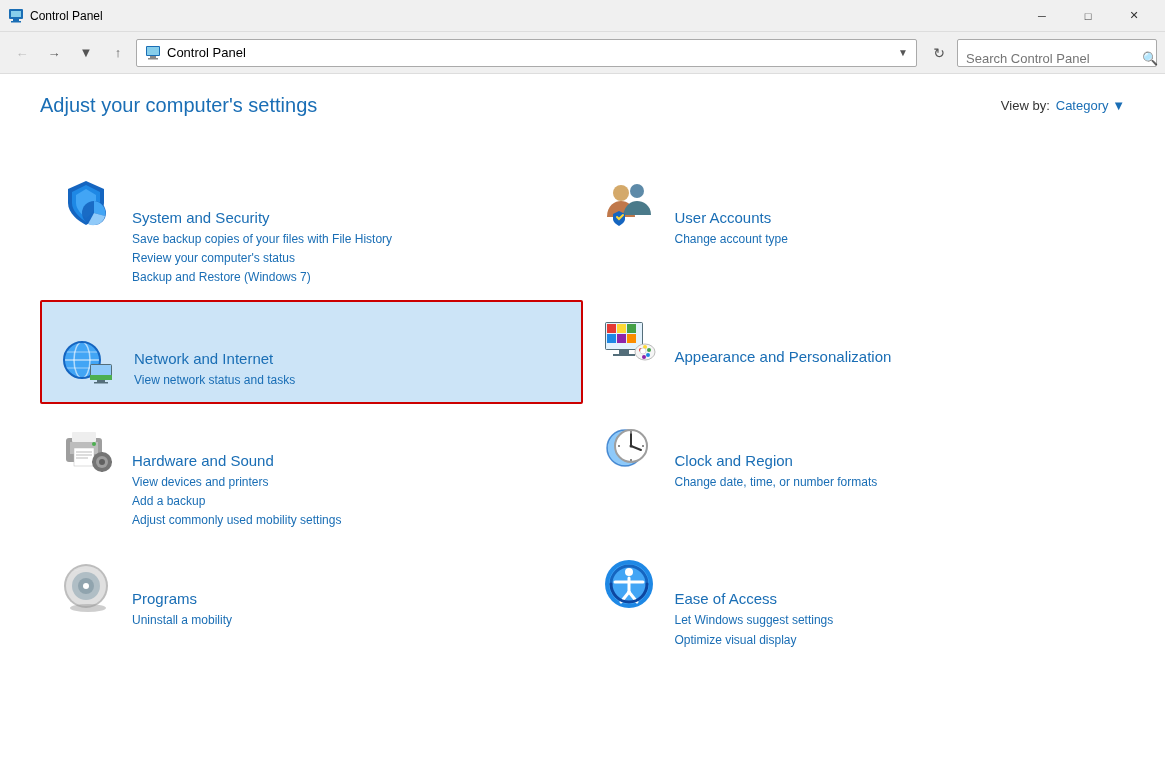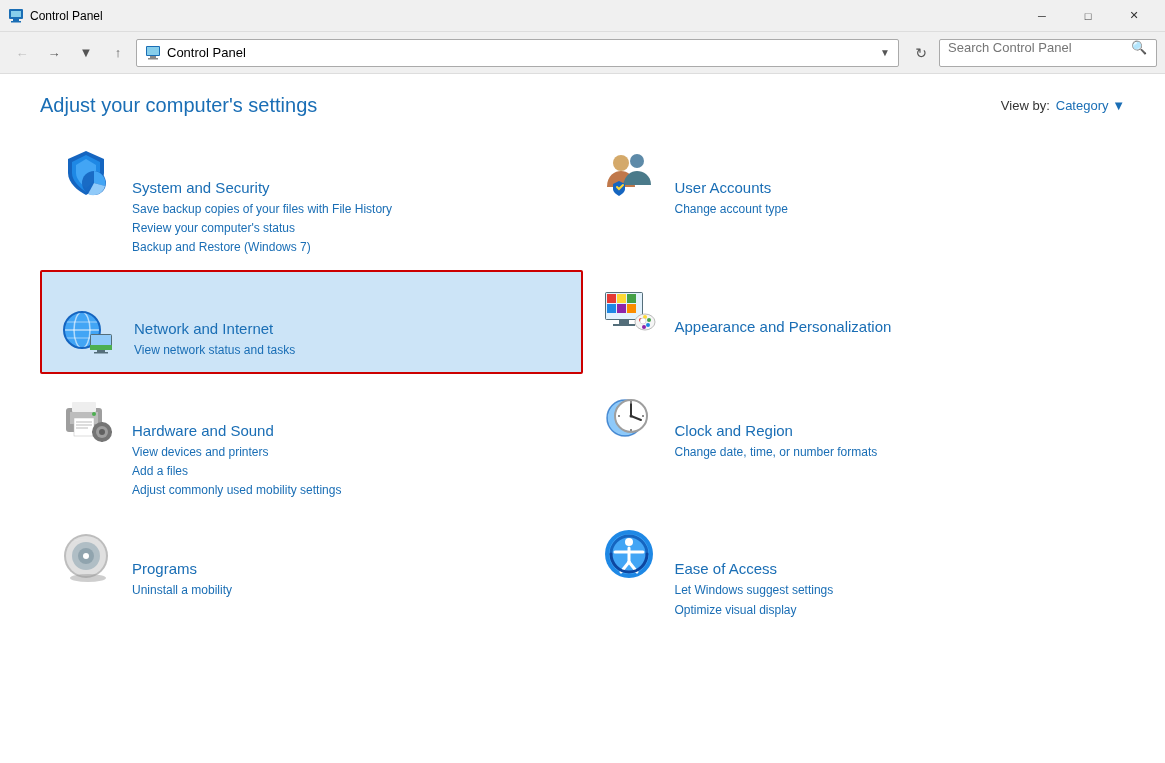--- a/index.html
+++ b/index.html
@@ -107,24 +107,24 @@
       justify-content: center;
       cursor: pointer;
       color: #555;
       font-size: 14px;
       border: 1px solid transparent;
       border-radius: 2px;
       margin-left: 4px;
     }
 
     .search-bar {
-      width: 218px;
+      width: 200px;
       height: 28px;
       display: flex;
-      align-items: flex-start;
+      align-items: flex-end;
       background: #fff;
       border: 1px solid #aaa;
       border-radius: 2px;
       padding: 0 8px;
     }
     .search-input {
       border: none;
       outline: none;
       font-size: 13px;
       color: #888;
@@ -141,21 +141,21 @@
       background: #fff;
       height: calc(763px - 32px - 42px);
       padding: 20px 40px;
       overflow-y: auto;
     }
 
     .page-header {
       display: flex;
       align-items: center;
       justify-content: space-between;
-      margin-bottom: 14px;
+      margin-bottom: 44px;
     }
     .page-title {
       font-size: 20px;
       font-weight: 300;
       color: #1a6eb5;
     }
     .view-by {
       display: flex;
       align-items: center;
       gap: 6px;
@@ -407,21 +407,21 @@
 
           <rect x="43" y="34" width="2" height="4" rx="1" fill="#757575"></rect>
           <rect x="43" y="50" width="2" height="4" rx="1" fill="#757575"></rect>
           <rect x="34" y="43" width="4" height="2" rx="1" fill="#757575"></rect>
           <rect x="50" y="43" width="4" height="2" rx="1" fill="#757575"></rect>
         </svg>
       </div>
       <div class="category-info">
         <div class="category-name">Hardware and Sound</div>
         <a class="category-link">View devices and printers</a>
-        <a class="category-link">Add a files</a>
+        <a class="category-link">Add a backup</a>
         <a class="category-link">Adjust commonly used mobility settings</a>
       </div>
     </div>
 
     <div class="category-item">
       <div class="category-icon">
         <svg width="56" height="56" viewBox="0 0 56 56">
 
           <circle cx="24" cy="30" r="18" fill="#42a5f5" opacity="0.6"></circle>
           <circle cx="24" cy="30" r="18" fill="none" stroke="#1565c0" stroke-width="1.5" opacity="0.7"></circle>

